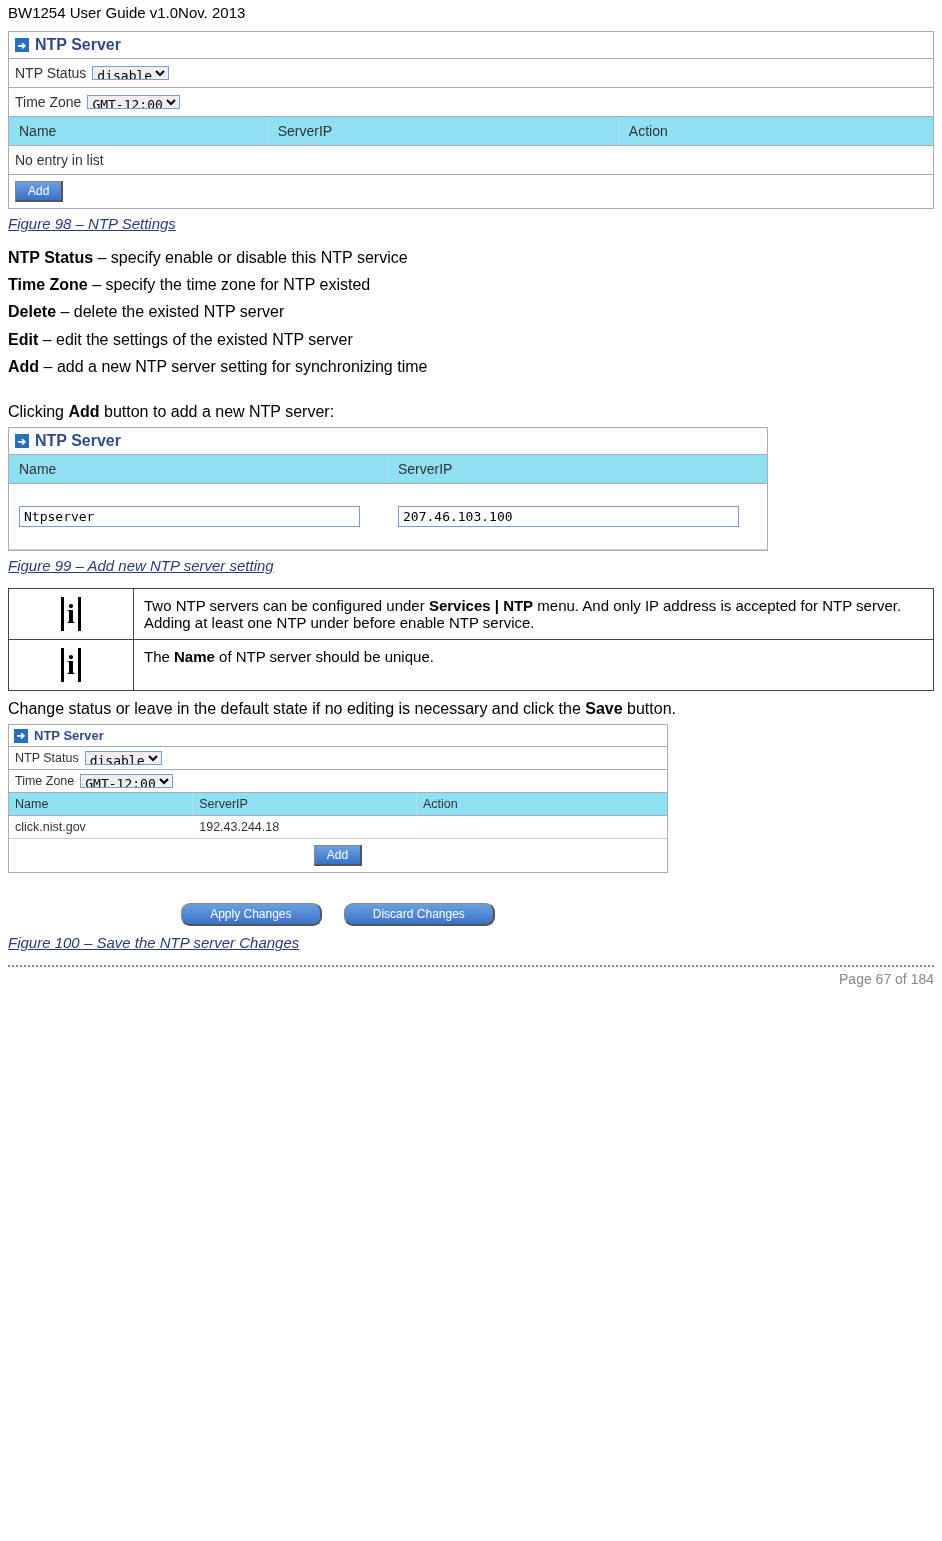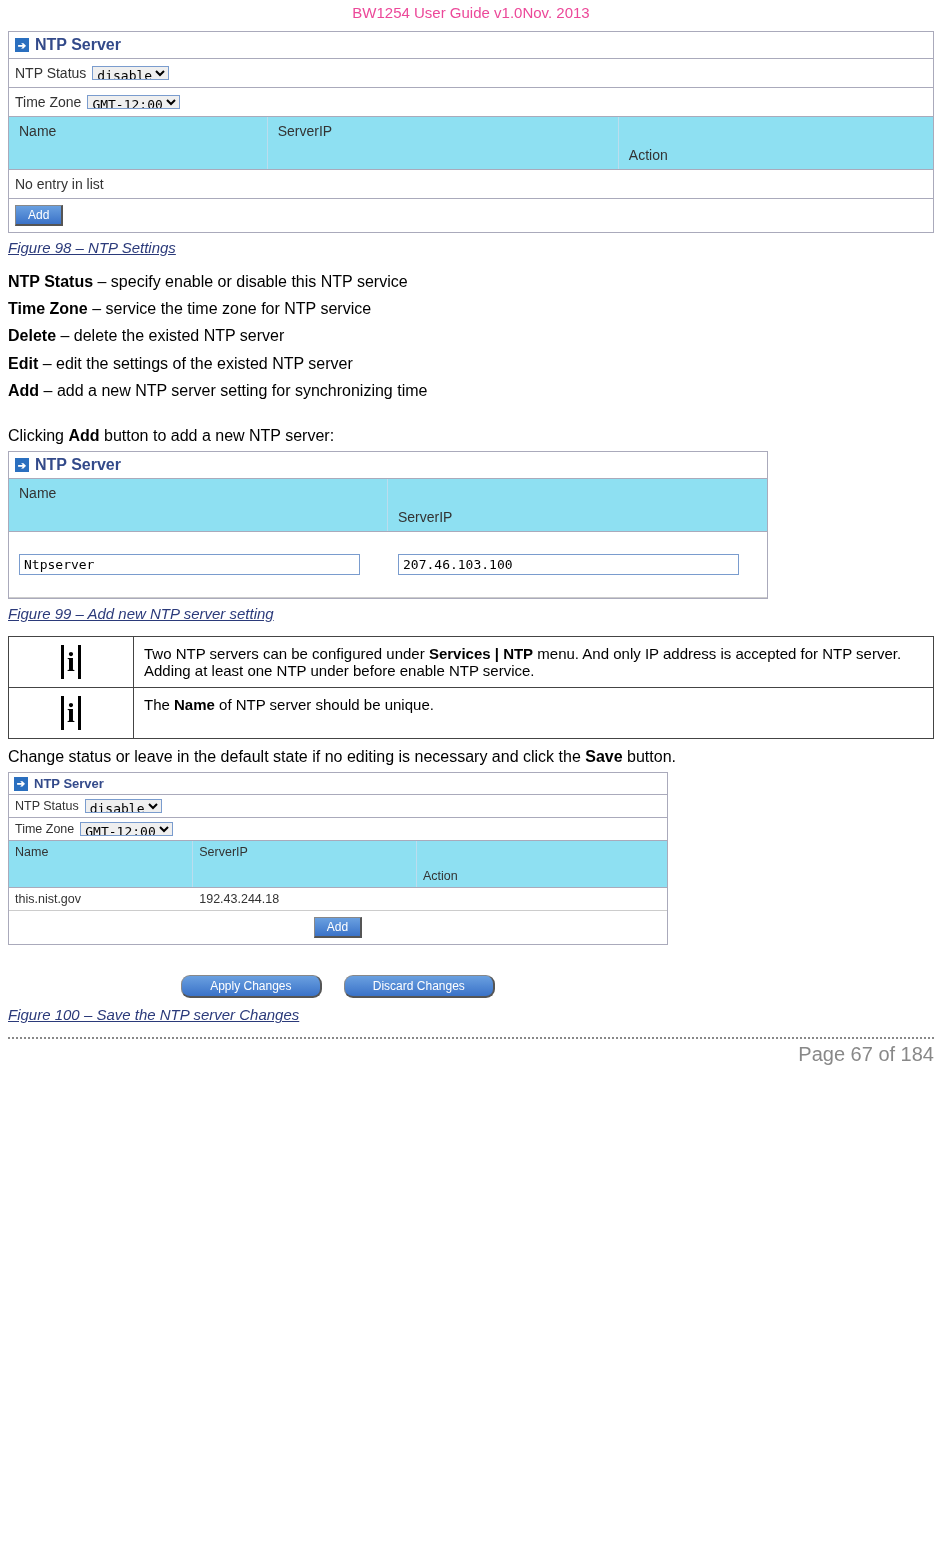--- a/index.html
+++ b/index.html
@@ -7,22 +7,22 @@
     font-family: Arial, Helvetica, sans-serif;
     background: #ffffff;
     width: 942px;
     margin: 0 auto;
     color: #000;
     font-size: 16px;
     padding: 0 8px;
   }
   .header-row {
     display: flex;
-    justify-content: center;
-    color: #ec4899;
+    justify-content: flex-start;
+    color: #000000;
     font-size: 15px;
     padding: 4px 0 10px 0;
   }
   .panel {
     border: 1px solid #aab;
     width: 100%;
     margin-bottom: 6px;
   }
   .panel-title {
     background: #fff;
@@ -64,21 +64,21 @@
     display: flex;
     background: #8ee0f2;
     border-bottom: 1px solid #aab;
   }
   .th-cell {
     padding: 6px 10px;
     font-size: 14px;
     color: #333;
     border-right: 1px solid #bde;
   }
-  .th-cell:last-child { border-right: none; margin-top: 24px; }
+  .th-cell:last-child { border-right: none; }
   .td-row {
     display: flex;
     border-bottom: 1px solid #ccc;
   }
   .td-cell {
     padding: 22px 10px;
     font-size: 14px;
     color: #333;
   }
   .center-row {
@@ -133,21 +133,21 @@
     border-right: 3px solid #000;
     font-family: "Times New Roman", serif;
     font-weight: bold;
     font-size: 28px;
     line-height: 34px;
   }
   .page-footer {
     border-top: 2px dotted #888;
     text-align: right;
     color: #888;
-    font-size: 20px;
+    font-size: 14px;
     padding: 4px 0;
     margin-top: 8px;
   }
   .small-panel { width: 660px; font-size: 12.5px; }
   .small-panel .panel-row, .small-panel .th-cell, .small-panel .td-cell { font-size: 12.5px; padding: 4px 6px; }
   .small-panel .panel-title { font-size: 13px; padding: 3px 5px; }
   .btn-group { text-align: center; padding: 6px; }
 </style>
 </head>
 <body>
@@ -183,21 +183,21 @@
     <span>No entry in list</span>
   </div>
   <div class="panel-row center-row">
     <span class="btn">Add</span>
   </div>
 </div>
 
 <p class="figure-caption">Figure 98 – NTP Settings</p>
 
 <p class="body-text"><b>NTP Status</b><span> – specify enable or disable this NTP service</span></p>
-<p class="body-text"><b>Time Zone</b><span> – service the time zone for NTP service</span></p>
+<p class="body-text"><b>Time Zone</b><span> – specify the time zone for NTP existed</span></p>
 <p class="body-text"><b>Delete</b><span> – delete the existed NTP server</span></p>
 <p class="body-text"><b>Edit</b><span> – edit the settings of the existed NTP server</span></p>
 <p class="body-text"><b>Add</b><span> – add a new NTP server setting for synchronizing time</span></p>
 
 <div class="spacer"></div>
 
 <p class="body-text">
   <span>Clicking </span><b>Add</b><span> button to add a new NTP server:</span>
 </p>
 
@@ -264,21 +264,21 @@
     <select class="select">
       <option>GMT-12:00</option>
     </select>
   </div>
   <div class="th-row">
     <div class="th-cell" style="flex:0 0 28%">Name</div>
     <div class="th-cell" style="flex:0 0 34%">ServerIP</div>
     <div class="th-cell" style="flex:1">Action</div>
   </div>
   <div class="td-row">
-    <div class="td-cell" style="flex:0 0 28%">this.nist.gov</div>
+    <div class="td-cell" style="flex:0 0 28%">click.nist.gov</div>
     <div class="td-cell" style="flex:0 0 34%">192.43.244.18</div>
   </div>
   <div class="center-row">
     <span class="btn">Add</span>
   </div>
 </div>
 
 <div class="btn-group" style="width:660px;margin-top:24px">
   <span class="btn btn-wide">Apply Changes</span>
   &nbsp;&nbsp;&nbsp;

